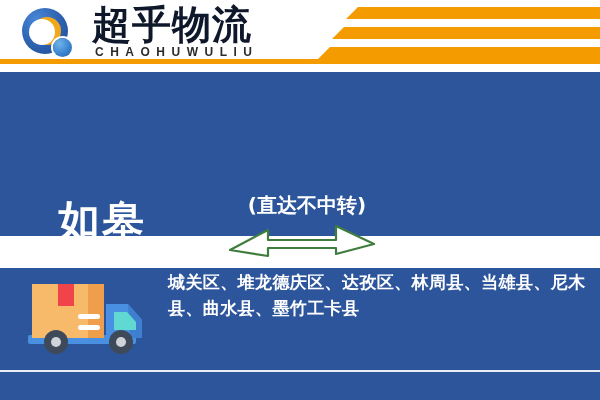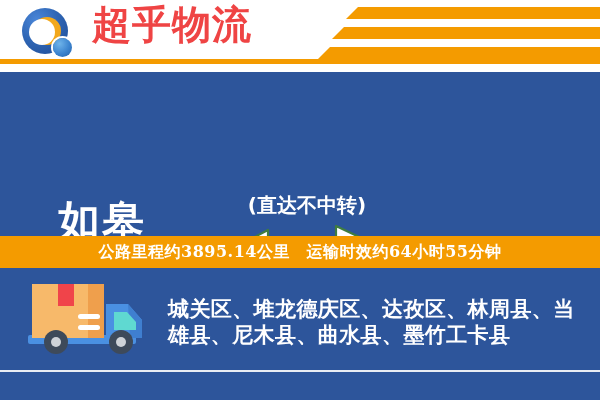--- a/index.html
+++ b/index.html
@@ -59,21 +59,21 @@
     border-radius: 50%;
     background: radial-gradient(circle at 34% 30%, #6fb4ea 0%, #3c84cf 55%, #2360a8 100%);
     box-shadow: 0 0 0 2px #ffffff;
   }
   .logo-cn {
     position: absolute;
     left: 92px; top: 4px;
     font-family: "DejaVu Sans", "Liberation Sans", sans-serif;
     font-size: 39px;
     font-weight: bold;
-    color: #ef4444;
+    color: #0f172a;
     letter-spacing: 1px;
     line-height: 42px;
     white-space: nowrap;
   }
   .logo-py {
     position: absolute;
     left: 95px; top: 45px;
     font-family: "Liberation Sans", sans-serif;
     font-size: 12px;
     font-weight: bold;
@@ -170,24 +170,24 @@
     width: 600px; height: 132px;
     background: #2d559b;
   }
   .truck {
     position: absolute;
     left: 24px; top: 12px;
     width: 126px; height: 84px;
   }
   .areas-text {
     position: absolute;
-    left: 168px; top: 28px;
+    left: 168px; top: 1px;
     width: 418px;
     font-family: "DejaVu Serif", "Liberation Serif", serif;
-    font-size: 21px;
+    font-size: 17px;
     font-weight: bold;
     color: #ffffff;
     line-height: 26px;
     letter-spacing: 0.4px;
   }
   .bottom-rule {
     position: absolute;
     left: 0; top: 102px;
     width: 600px; height: 2px;
     background: #e9edf3;
@@ -201,20 +201,21 @@
   <div class="header">
 
     <div class="logo-mark">
       <div class="logo-circle"></div>
       <div class="logo-crescent"></div>
       <div class="logo-crescent-cut"></div>
       <div class="logo-dot"></div>
     </div>
 
     <div class="logo-cn">超乎物流</div>
+    <div class="logo-py">CHAOHUWULIU</div>
 
     <svg class="stripes" viewBox="0 0 290 58" preserveAspectRatio="none">
       <polygon points="48,1 290,1 290,13 36,13" fill="#f49b00"></polygon>
       <polygon points="34,21 290,21 290,33 22,33" fill="#f49b00"></polygon>
       <polygon points="20,41 290,41 290,53 8,53" fill="#f49b00"></polygon>
     </svg>
   </div>
 
   <div class="rule-orange"></div>
 
@@ -225,23 +226,20 @@
     <div class="note-top">(直达不中转)</div>
 
     <svg class="arrow-wrap" viewBox="0 0 148 38" preserveAspectRatio="none">
       <polygon points="2,30 40,10 40,20 108,20 108,6 146,24 108,34 108,28 40,28 40,36" fill="#ffffff" stroke="#3f7d3f" stroke-width="2.2" stroke-linejoin="round"></polygon>
     </svg>
 
     <div class="note-bottom">【往返运输】</div>
 
   </div>
 
-  <div class="info-bar">
-    <span class="info-text">公路里程约3895.14公里　运输时效约64小时55分钟</span>
-  </div>
 
   <div class="areas-panel">
 
     <svg class="truck" viewBox="0 0 126 84" preserveAspectRatio="xMidYMid meet">
 
       <rect x="4" y="55" width="108" height="9" rx="2" fill="#4a90e2"></rect>
 
       <rect x="8" y="4" width="72" height="54" fill="#f7b96a"></rect>
       <rect x="64" y="4" width="16" height="54" fill="#ef9f4c"></rect>
 

